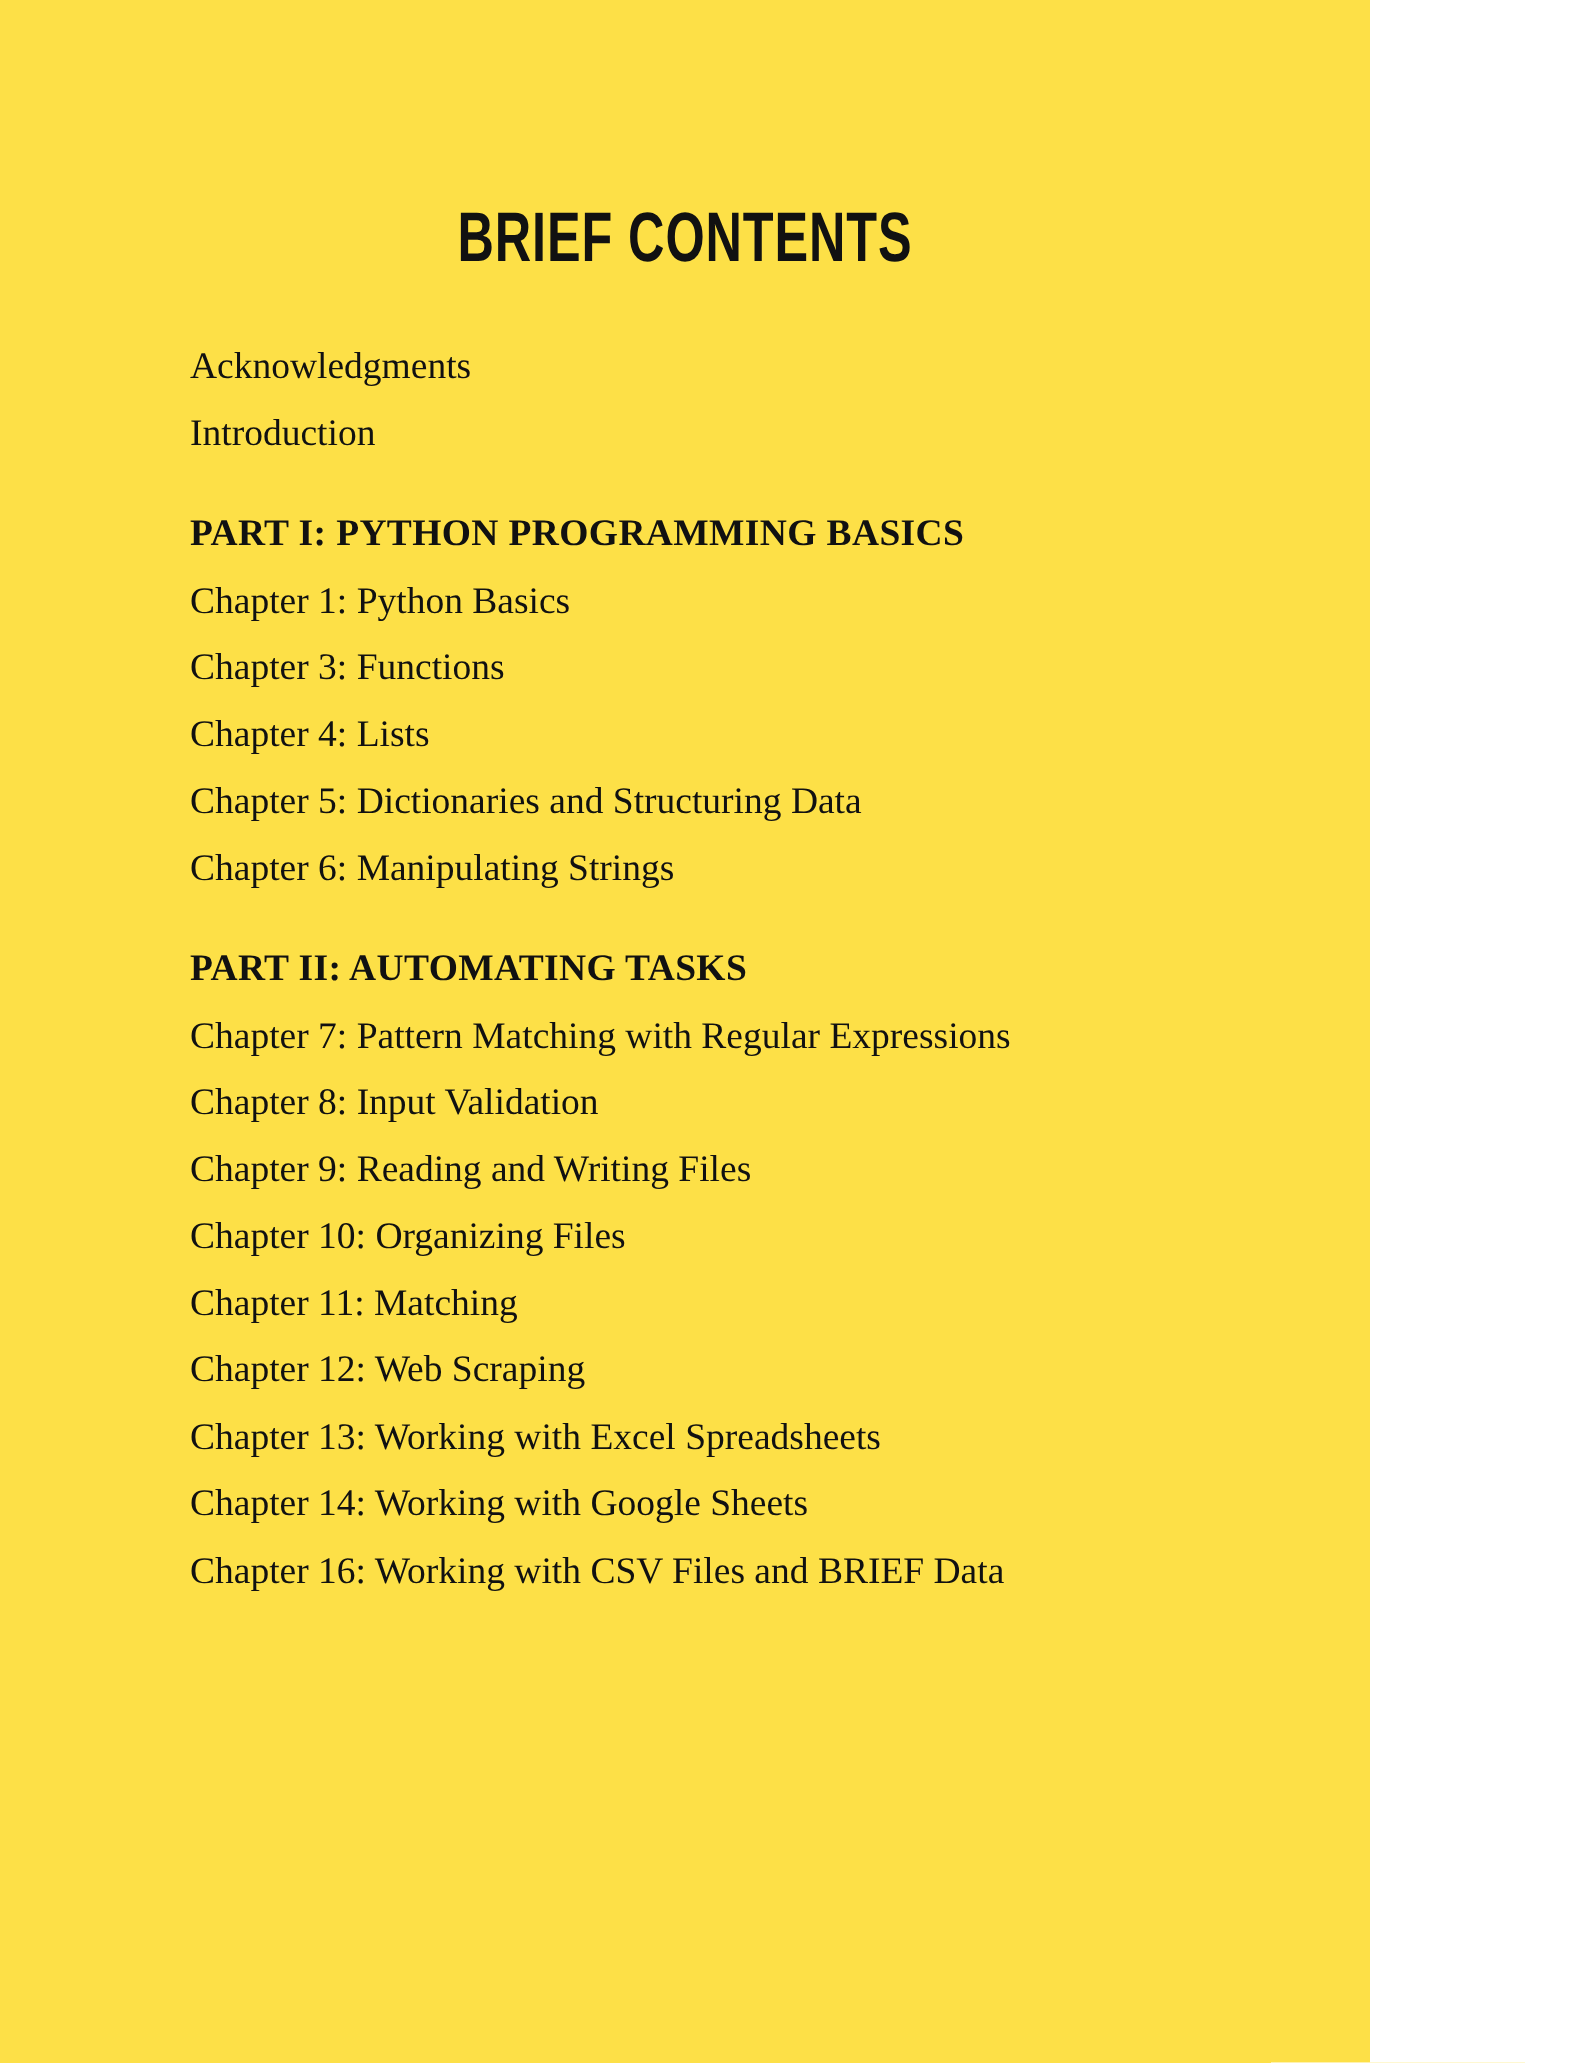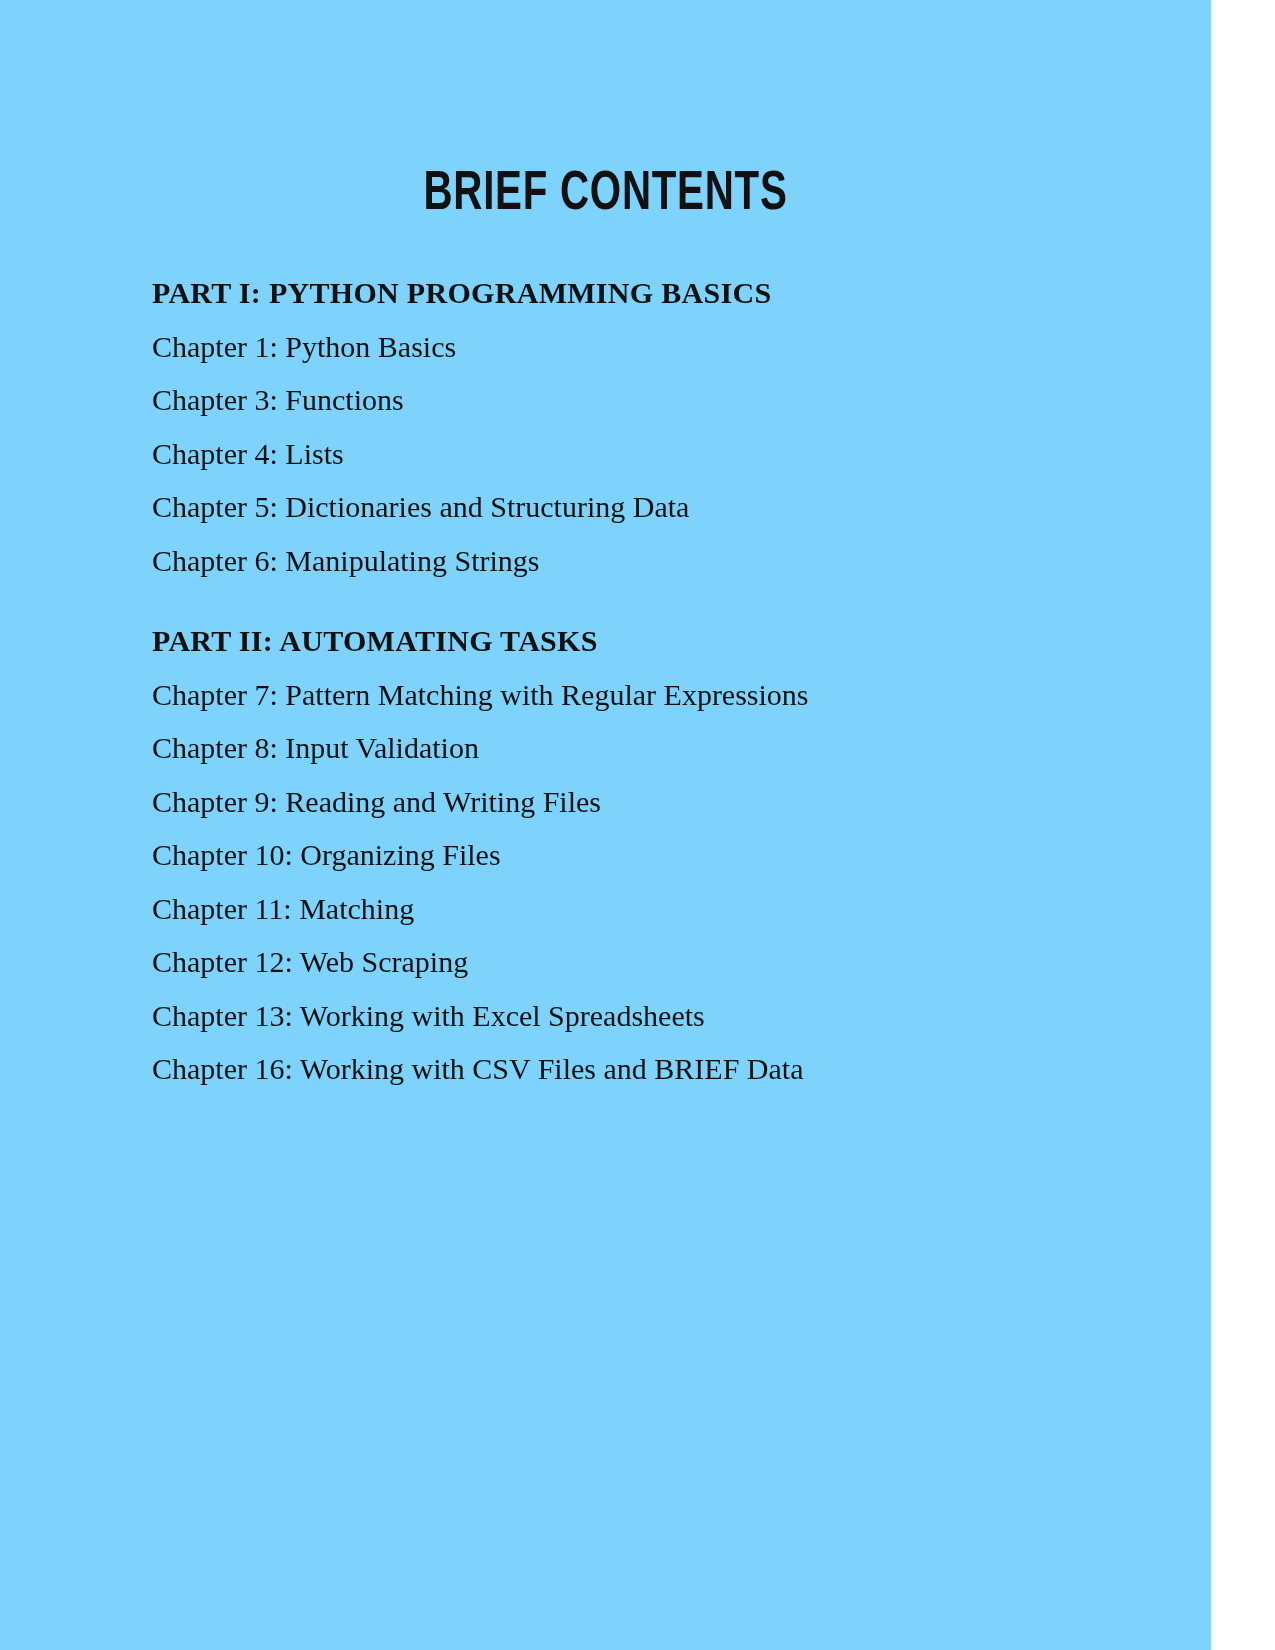--- a/index.html
+++ b/index.html
@@ -2,23 +2,23 @@
 <html><head>
 <meta charset="utf-8">
 <style>
   html, body {
     margin: 0;
     padding: 0;
     background: #ffffff;
   }
   .page {
     position: relative;
-    width: 1211px;
+    width: 1096px;
     height: 1650px;
-    background: #7dd3fc;
+    background: #fde047;
     overflow: hidden;
     color: #111111;
   }
   .title {
     margin: 160px 0 0 0;
     text-align: center;
     font-family: "Liberation Sans", sans-serif;
     font-weight: 700;
     font-size: 56px;
     line-height: 60px;
@@ -49,36 +49,41 @@
 </style>
 </head>
 <body>
 
 <div class="page">
 
   <h1 class="title">BRIEF CONTENTS</h1>
 
   <div class="toc">
 
+    <div>
+      <p class="entry">Acknowledgments</p>
+      <p class="entry">Introduction</p>
+    </div>
 
     <div>
       <p class="part-heading">PART I: PYTHON PROGRAMMING BASICS</p>
       <p class="entry">Chapter 1: Python Basics</p>
       <p class="entry">Chapter 3: Functions</p>
       <p class="entry">Chapter 4: Lists</p>
       <p class="entry">Chapter 5: Dictionaries and Structuring Data</p>
       <p class="entry">Chapter 6: Manipulating Strings</p>
     </div>
 
     <div>
       <p class="part-heading">PART II: AUTOMATING TASKS</p>
       <p class="entry">Chapter 7: Pattern Matching with Regular Expressions</p>
       <p class="entry">Chapter 8: Input Validation</p>
       <p class="entry">Chapter 9: Reading and Writing Files</p>
       <p class="entry">Chapter 10: Organizing Files</p>
       <p class="entry">Chapter 11: Matching</p>
       <p class="entry">Chapter 12: Web Scraping</p>
       <p class="entry">Chapter 13: Working with Excel Spreadsheets</p>
+      <p class="entry">Chapter 14: Working with Google Sheets</p>
       <p class="entry">Chapter 16: Working with CSV Files and BRIEF Data</p>
     </div>
 
   </div>
 </div>
 
 </body></html>

